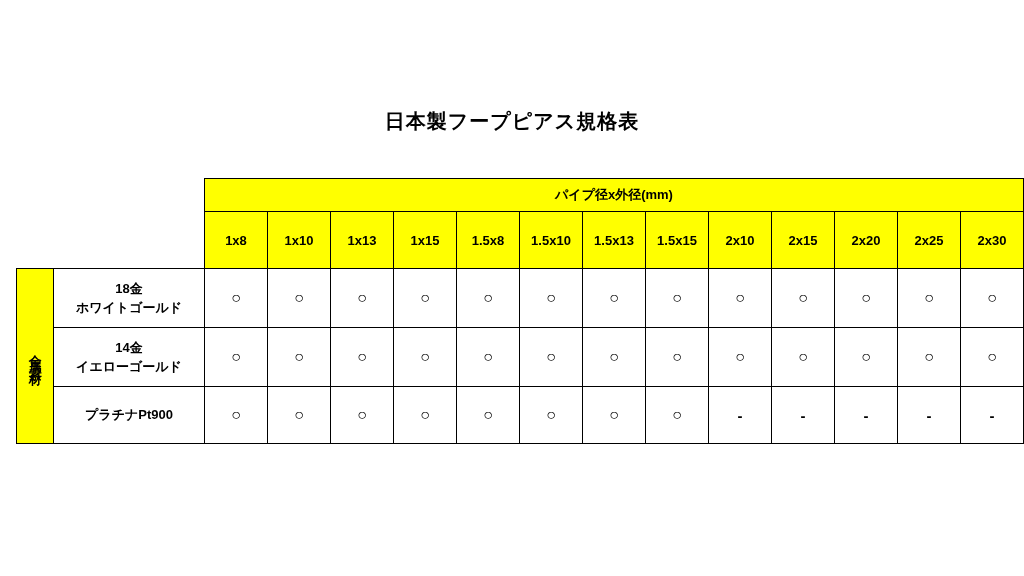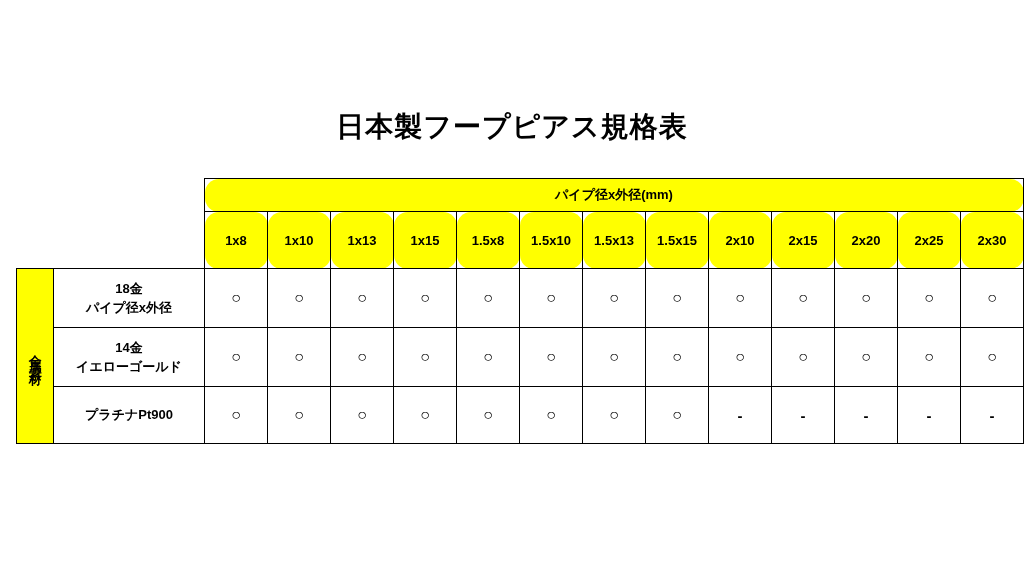--- a/index.html
+++ b/index.html
@@ -16,21 +16,21 @@
     height: 576px;
     background: #ffffff;
     overflow: hidden;
   }
   #title {
     position: absolute;
     top: 108px;
     left: 0;
     width: 1024px;
     text-align: center;
-    font-size: 28px;
+    font-size: 20px;
     font-weight: bold;
     color: #000000;
     letter-spacing: 1px;
   }
   #table-wrap {
     position: absolute;
     top: 178px;
     left: 16px;
   }
   table.spec {
@@ -42,21 +42,20 @@
     padding: 0;
     text-align: center;
     vertical-align: middle;
     font-size: 13px;
     font-weight: bold;
     color: #000000;
     background: #ffffff;
   }
   .hdr-yellow {
     background: #ffff00 !important;
-    border-radius: 14px;
   }
   .group-header {
     height: 32px;
     font-size: 14px;
   }
   .size-header {
     height: 30px;
     font-size: 13px;
   }
   .corner-blank {
@@ -130,21 +129,21 @@
           <td class="hdr-yellow size-header cell">2x25</td>
           <td class="hdr-yellow size-header cell">2x30</td>
         </tr>
 
         <tr class="row-18">
           <td class="axis-label" rowspan="3">
             <span class="vchars">金属素材</span>
           </td>
           <td class="mat-name">
             <span class="l1">18金</span>
-            <span class="l2">パイプ径x外径</span>
+            <span class="l2">ホワイトゴールド</span>
           </td>
           <td class="cell"><span class="mark-o">○</span></td>
           <td class="cell"><span class="mark-o">○</span></td>
           <td class="cell"><span class="mark-o">○</span></td>
           <td class="cell"><span class="mark-o">○</span></td>
           <td class="cell"><span class="mark-o">○</span></td>
           <td class="cell"><span class="mark-o">○</span></td>
           <td class="cell"><span class="mark-o">○</span></td>
           <td class="cell"><span class="mark-o">○</span></td>
           <td class="cell"><span class="mark-o">○</span></td>

